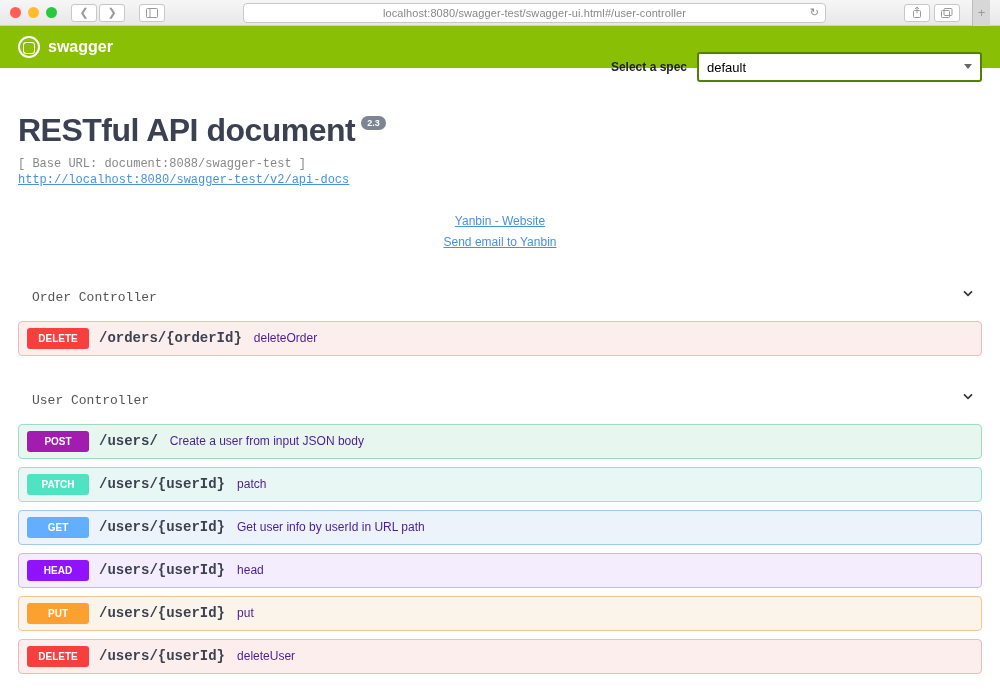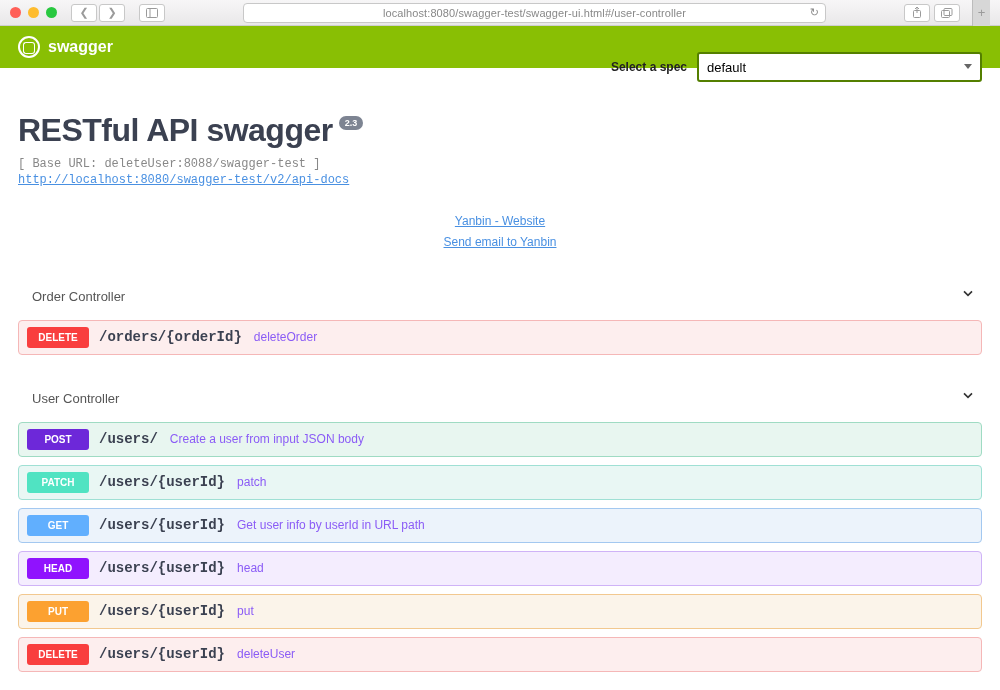--- a/index.html
+++ b/index.html
@@ -38,32 +38,32 @@
   h1 { font-size:32px; font-weight:700; color:#3b4151; letter-spacing:-0.5px;}
   .version-badge { background:#7d8492; color:#fff; font-size:9px; padding:2px 6px; border-radius:10px; font-weight:700; margin-top:4px;}
   .base-url { font-family: "Courier New", monospace; font-size:12px; color:#888; margin-top:8px;}
   .link { color:#4990e2; text-decoration:underline; font-size:12px; display:inline-block;}
   .api-link { font-family:"Courier New",monospace; margin-top:1px;}
   .links-block { margin-top:24px; line-height:1.6;text-align:center;}
 
   
   .tag { display:flex; align-items:baseline; padding:8px 0; cursor:pointer; margin-top:24px;}
   .tag-name { font-size:20px; font-weight:700; color:#3b4151; }
-  .tag-desc { font-size:13px; color:#555; margin-left:14px;}
+  .tag-desc { font-size:13px; color:#555; margin-left:14px;font-family:Liberation Mono, monospace;}
   .tag-arrow { margin-left:auto; margin-right:6px; color:#333;}
   .tag-arrow svg { width:16px; height:16px; }
 
   
   .op { border:1px solid; border-radius:4px; margin-top:8px; display:flex; align-items:center; padding:6px 8px; gap:10px; cursor:pointer;}
   .op-method { min-width:62px; text-align:center; color:#fff; font-weight:700; font-size:10px; padding:5px 0; border-radius:3px; text-transform:uppercase;}
   .op-path { font-family:"Courier New",monospace; font-weight:700; font-size:14px; color:#3b4151;}
-  .op-summary { font-size:12px; color:#8b5cf6; margin-left:2px;}
+  .op-summary { font-size:12px; color:#4c1d95; margin-left:2px;}
 
   .op-delete { background:#fdeeee; border-color:#f5b7b7;} .op-delete .op-method{ background:#f93e3e;}
-  .op-post   { background:#e8f6f0; border-color:#9fdbc3;} .op-post .op-method{ background:#6d28d9;}
+  .op-post   { background:#e8f6f0; border-color:#9fdbc3;} .op-post .op-method{ background:#a21caf;}
   .op-patch  { background:#e9f7f4; border-color:#9fe0d4;} .op-patch .op-method{ background:#50e3c2;}
   .op-get    { background:#ecf3fb; border-color:#a3c8f0;} .op-get .op-method{ background:#61affe;}
   .op-head   { background:#f4edfe; border-color:#cfb3f7;} .op-head .op-method{ background:#9012fe;}
   .op-put    { background:#fbf4ea; border-color:#f2c88f;} .op-put .op-method{ background:#fca130;}
 </style>
 </head>
 <body>
 
 <div class="browser-chrome">
   <div class="traffic">
@@ -114,24 +114,24 @@
       <select class="spec-select">
         <option>default</option>
       </select>
     </div>
   </div>
 </div>
 
 <div class="content">
 
   <div class="title-row">
-    <h1>RESTful API swagger</h1>
+    <h1>RESTful API document</h1>
     <span class="version-badge">2.3</span>
   </div>
-  <div class="base-url">[ Base URL: deleteUser:8088/swagger-test ]</div>
+  <div class="base-url">[ Base URL: document:8088/swagger-test ]</div>
   <a class="link api-link" href="#">http://localhost:8080/swagger-test/v2/api-docs</a>
 
   <div class="links-block">
     <a class="link" href="#">Yanbin - Website</a><br>
     <a class="link" href="#">Send email to Yanbin</a>
   </div>
 
   
   <div class="tag">
     <span class="tag-desc">Order Controller</span>

